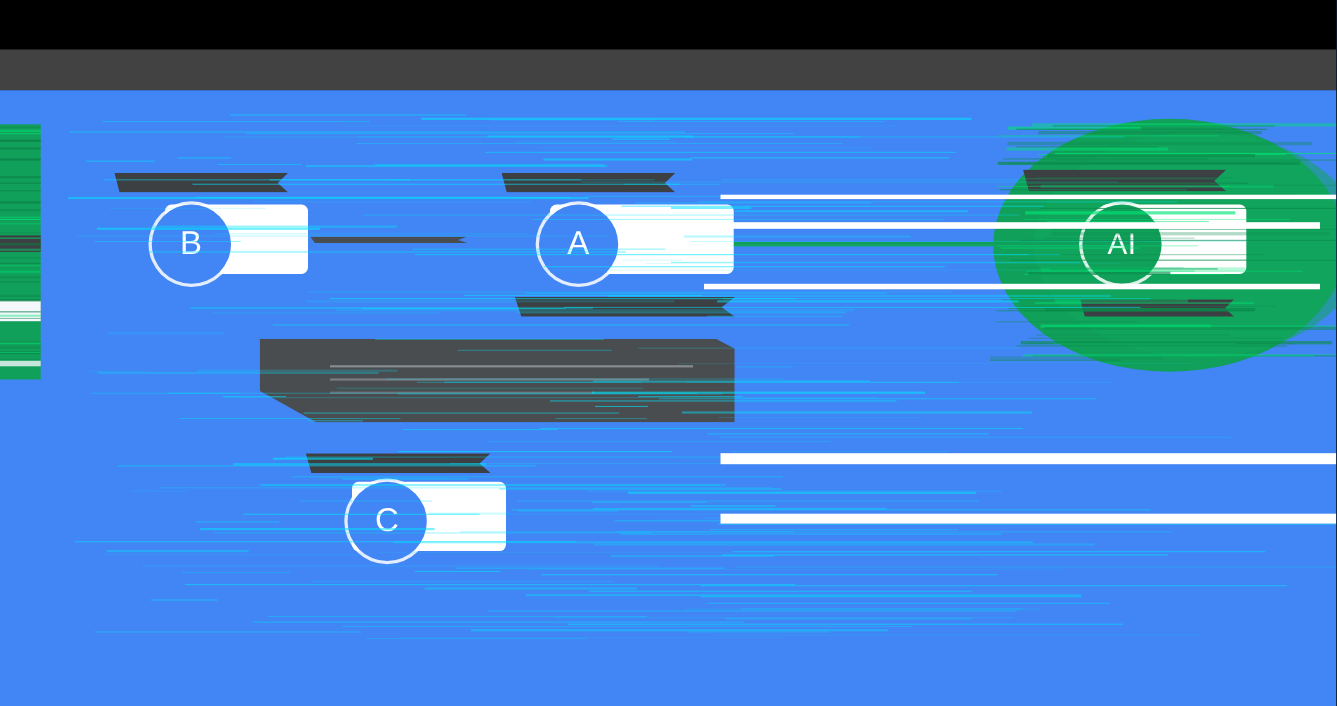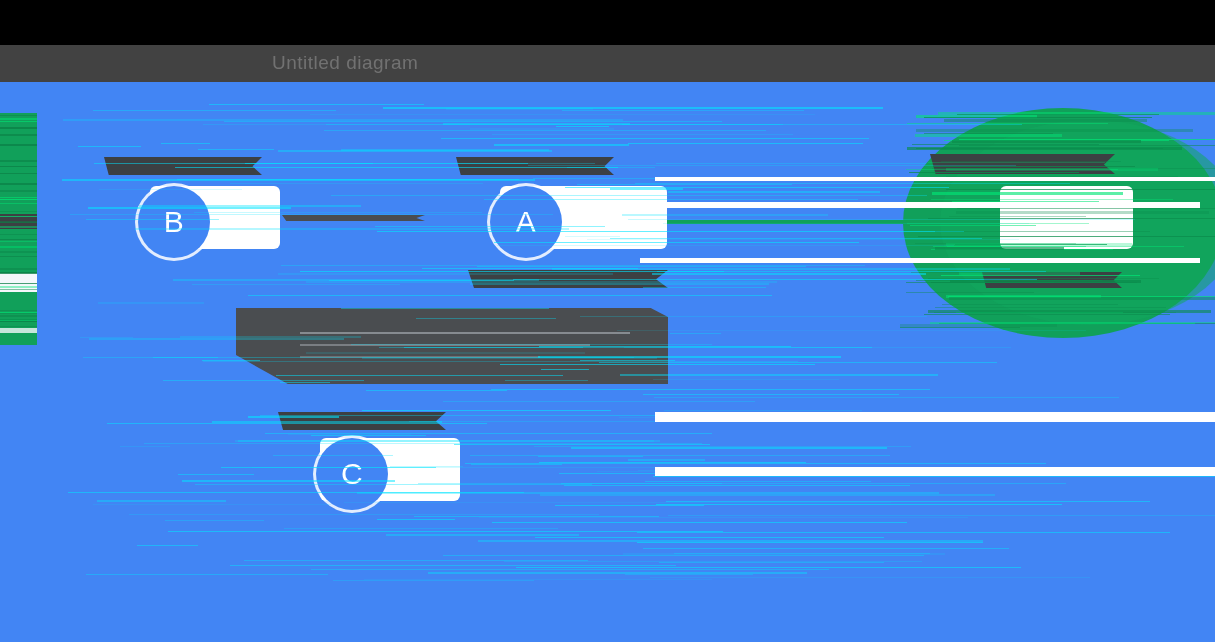--- a/index.html
+++ b/index.html
@@ -50,21 +50,20 @@
   .scan{position:absolute;left:0;top:0;width:1215px;height:560px;pointer-events:none;}
   .sl{position:absolute;height:2px;opacity:.55;}
 </style>
 </head>
 <body>
 
 <div id="stage">
 
   <div class="bar-black"></div>
   <div class="bar-dark"></div>
-  <div class="bar-title">Untitled diagram</div>
 
   <div class="canvas">
 
     <div class="edge-strip">
       <div class="nick" style="top:101px;height:15px;"></div>
       <div class="gap" style="top:160px;height:19px;"></div>
       <div class="gap" style="top:215px;height:5px;opacity:.8;"></div>
     </div>
 
     <div class="blob"></div>
@@ -87,20 +86,21 @@
     <div class="bigsmear" style="left:300px;top:250px;width:330px;height:2px;background:#9aa0a6;opacity:.75;"></div>
     <div class="bigsmear" style="left:300px;top:262px;width:290px;height:2px;background:#9aa0a6;opacity:.6;"></div>
     <div class="bigsmear" style="left:300px;top:274px;width:240px;height:2px;background:#9aa0a6;opacity:.45;"></div>
 
     <div class="smear" style="left:278px;top:330px;width:168px;height:18px;"></div>
     <div class="card" style="left:320px;top:356px;width:140px;height:63px;"></div>
     <div class="badge blue" style="left:316px;top:356px;width:72px;height:72px;">C</div>
 
     <div class="smear" style="left:930px;top:72px;width:185px;height:20px;"></div>
     <div class="card" style="left:1000px;top:104px;width:133px;height:63px;"></div>
+    <div class="badge green" style="left:984px;top:104px;width:72px;height:72px;">AI</div>
     <div class="smear" style="left:982px;top:190px;width:140px;height:16px;"></div>
 
     <div class="scan" id="scanlayer">
         <div class="sl" style="top: 137px; left: 86px; width: 133px; height: 1px; background: rgb(0, 229, 255); opacity: 0.39;"></div>
         <div class="sl" style="top: 48px; left: 324px; width: 442px; height: 1px; background: rgb(0, 229, 255); opacity: 0.32;"></div>
         <div class="sl" style="top: 485px; left: 516px; width: 505px; height: 1px; background: rgb(0, 229, 255); opacity: 0.56;"></div>
         <div class="sl" style="top: 422px; left: 656px; width: 406px; height: 1px; background: rgb(0, 229, 255); opacity: 0.61;"></div>
         <div class="sl" style="top: 358px; left: 238px; width: 422px; height: 2px; background: rgb(0, 229, 255); opacity: 0.28;"></div>
         <div class="sl" style="top: 401px; left: 561px; width: 505px; height: 1px; background: rgb(0, 229, 255); opacity: 0.34;"></div>
         <div class="sl" style="top: 335px; left: 619px; width: 333px; height: 1px; background: rgb(0, 229, 255); opacity: 0.13;"></div>

